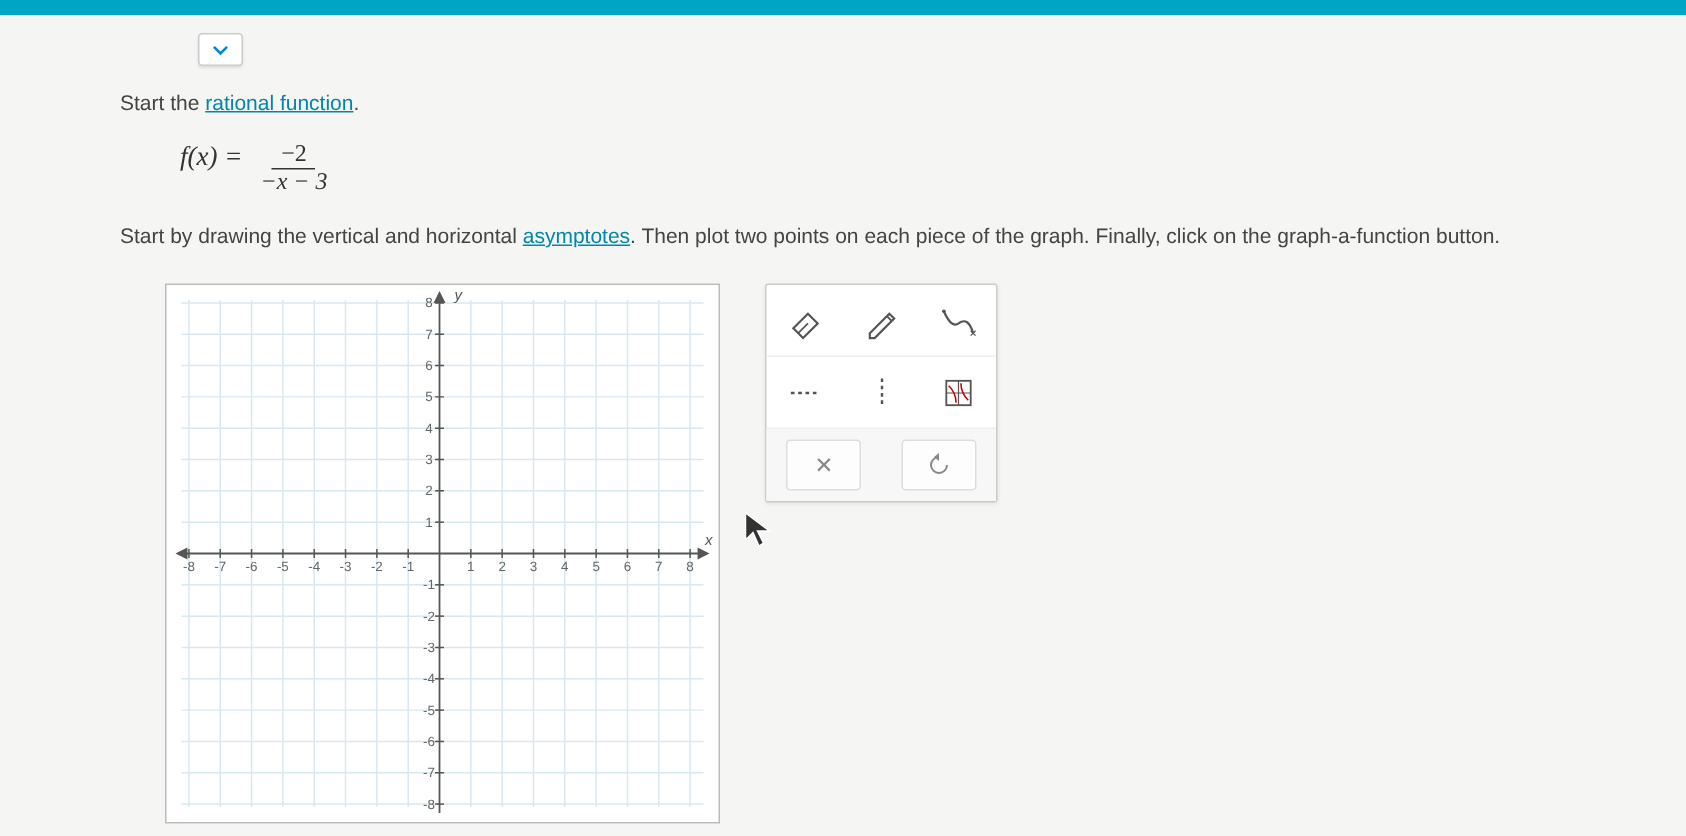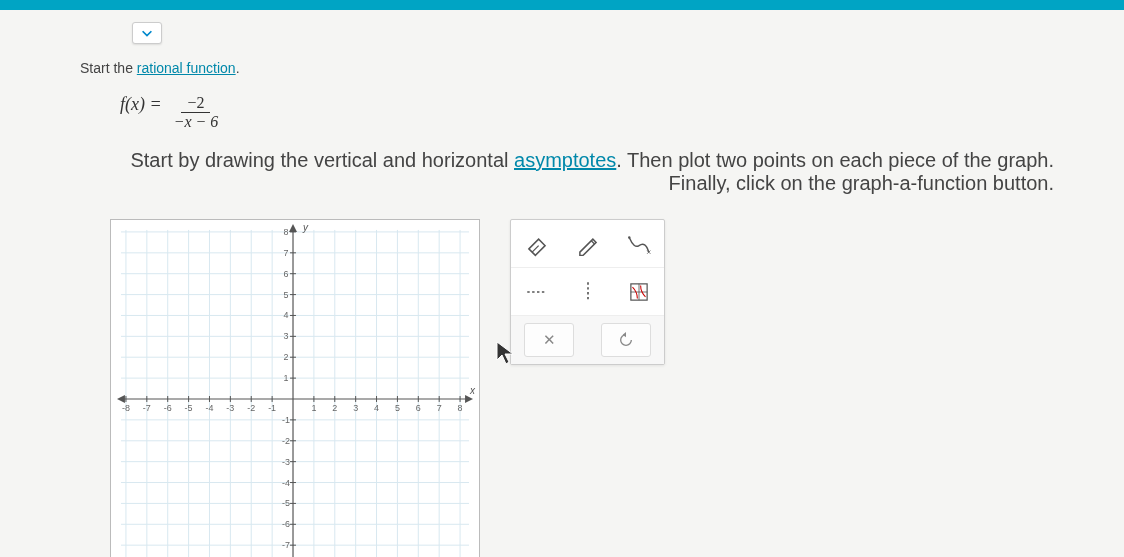--- a/index.html
+++ b/index.html
@@ -63,24 +63,23 @@
       border-bottom: 1px solid #333;
       padding: 0 6px;
       font-size: 16px;
     }
     .fraction .den {
       padding: 0 6px;
       font-size: 16px;
       font-style: italic;
     }
     .instruction-2 {
-      font-size: 20px;
+      font-size: 14px;
       color: #444;
       margin-bottom: 24px;
-      text-align: right;
     }
     .workspace {
       display: flex;
       gap: 30px;
       align-items: flex-start;
       margin-left: 30px;
     }
     .graph-box {
       width: 370px;
       height: 360px;
@@ -171,21 +170,21 @@
 
 <div class="content">
   <p class="instruction-1">
     <span>Start the </span><span class="link">rational function</span><span>.</span>
   </p>
 
   <div class="formula">
     <span class="lhs">f(x) =</span>
     <span class="fraction">
       <span class="num">−2</span>
-      <span class="den">−x − 6</span>
+      <span class="den">−x − 3</span>
     </span>
   </div>
 
   <p class="instruction-2">
     <span>Start by drawing the vertical and horizontal </span><span class="link">asymptotes</span><span>. Then plot two points on each piece of the graph. Finally, click on the graph-a-function button.</span>
   </p>
 
   <div class="workspace">
 
     <div class="graph-box">

